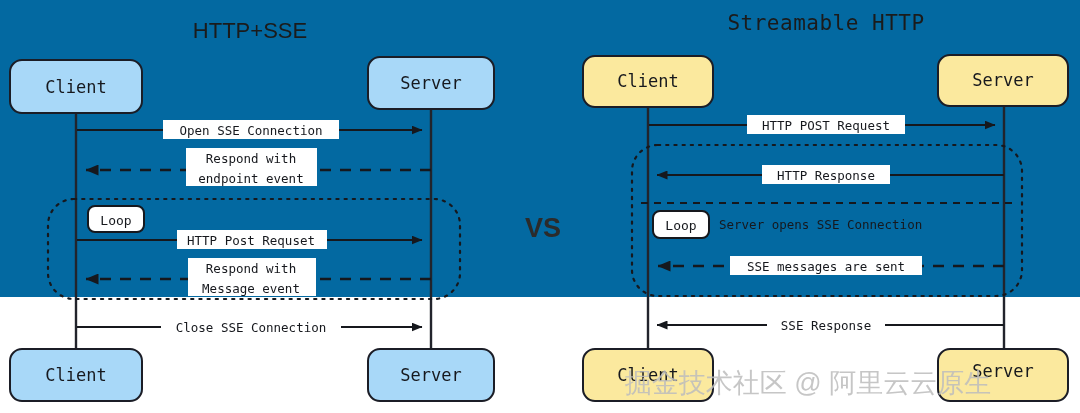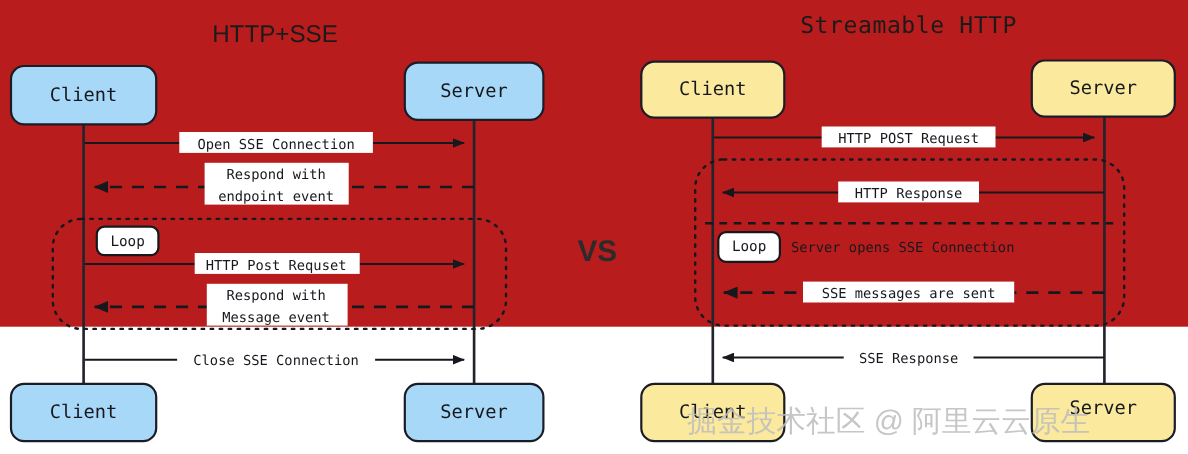--- a/index.html
+++ b/index.html
@@ -10,21 +10,21 @@
   body {
     width: 1080px;
     height: 413px;
     font-family: "DejaVu Sans Mono", monospace;
     overflow: hidden;
   }
   #canvas {
     position: relative;
     width: 1080px;
     height: 297px;
-    background: #b91c1c;
+    background: #0369a1;
   }
   svg.diagram {
     position: absolute;
     left: 0;
     top: 0;
     width: 1080px;
     height: 413px;
   }
   .title-text {
     font-family: "DejaVu Sans Mono", monospace;

